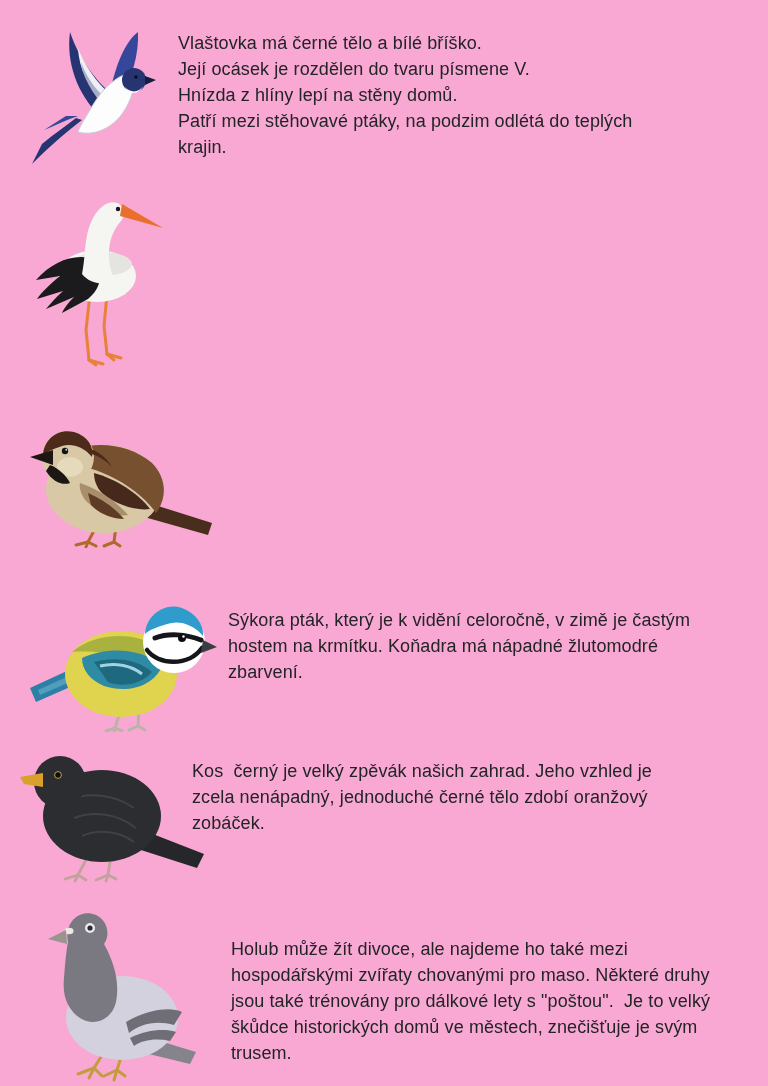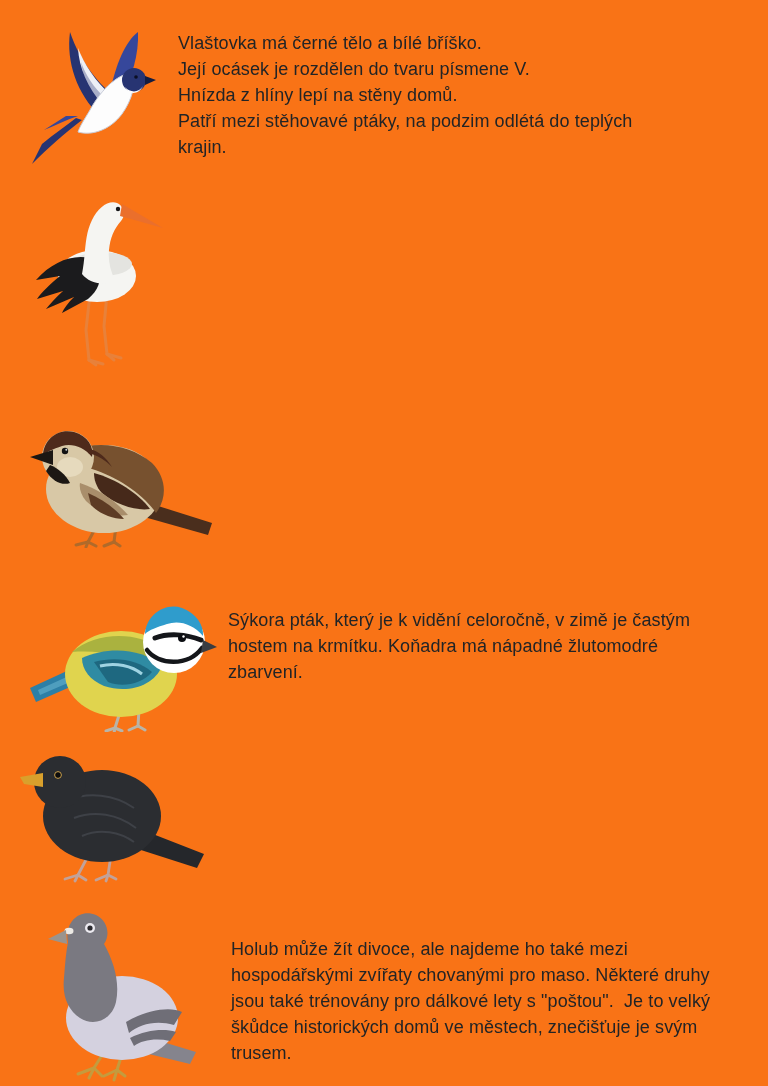--- a/index.html
+++ b/index.html
@@ -5,21 +5,21 @@
   html,body { margin:0; padding:0; }
   body {
     width:768px; height:1086px;
     background:#ffffff;
     font-family:"Liberation Sans", sans-serif;
     overflow:hidden;
   }
   .page {
     position:relative;
     width:768px; height:1086px;
-    background:#f97316;
+    background:#f9a8d4;
   }
   .bird-text {
     position:absolute;
     font-size:18px;
     line-height:26px;
     color:#222426;
     white-space:pre-line;
     letter-spacing:0.1px;
   }
   .illu { position:absolute; }
@@ -145,20 +145,23 @@
         <path d="M90 127 L98 131"></path>
     </g>
     <ellipse cx="84" cy="68" rx="59" ry="46" fill="#2b2d31"></ellipse>
     <path d="M50 52 C70 44 96 46 116 60" stroke="#3e4147" stroke-width="2" fill="none"></path>
     <path d="M56 70 C76 62 100 66 118 80" stroke="#3e4147" stroke-width="2" fill="none"></path>
     <path d="M64 88 C82 80 102 84 116 94" stroke="#3e4147" stroke-width="2" fill="none"></path>
     <circle cx="42" cy="34" r="26" fill="#2b2d31"></circle>
     <path d="M2 29 L25 25 L25 39 L6 36 Z" fill="#d9a02c"></path>
     <circle cx="40" cy="27" r="3.4" fill="#0c0c0c" stroke="#caa14f" stroke-width="1"></circle>
   </svg>
+  <div class="bird-text text-5">Kos &nbsp;černý je velký zpěvák našich zahrad. Jeho vzhled je
+zcela nenápadný, jednoduché černé tělo zdobí oranžový
+zobáček.</div>
 
   <svg class="illu illu-pigeon" viewBox="0 0 172 176">
     <path d="M102 126 L168 146 L162 158 L96 142 Z" fill="#85848d"></path>
     <g stroke="#c49b3e" stroke-width="3" fill="none" stroke-linecap="round">
       <path d="M76 146 L66 162"></path>
         <path d="M66 162 L50 168"></path>
         <path d="M66 162 L61 172"></path>
         <path d="M66 162 L74 170"></path>
       <path d="M94 148 L89 164"></path>
         <path d="M89 164 L76 170"></path>

